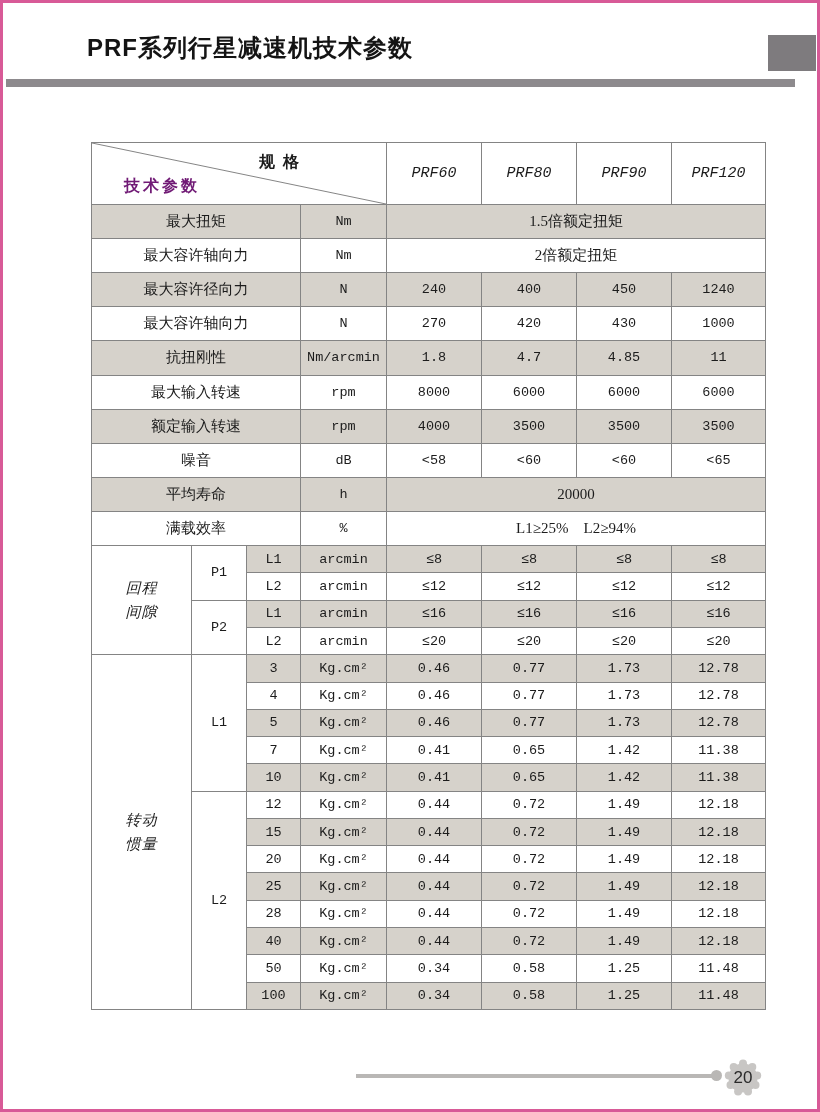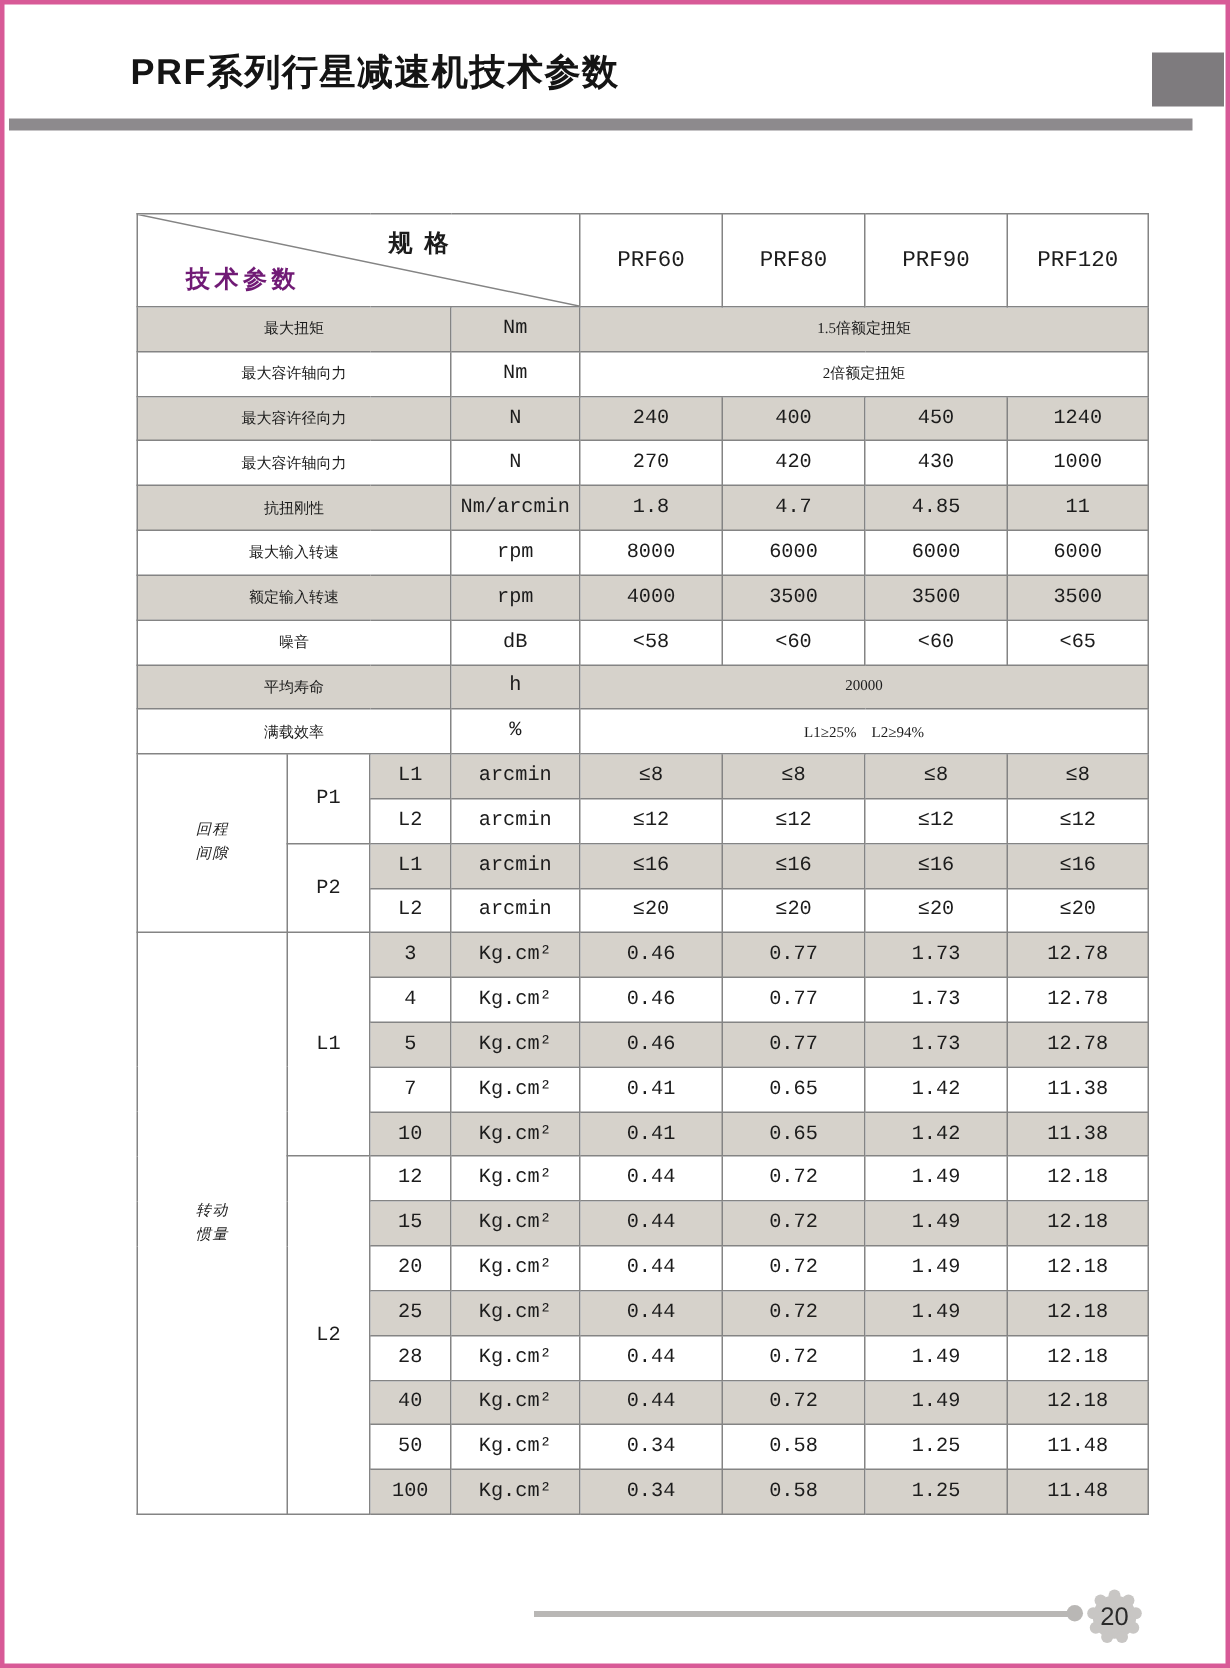--- a/index.html
+++ b/index.html
@@ -22,36 +22,36 @@
 
   table.spec {
     position:absolute; left:88px; top:139px; width:674px; height:868px;
     border-collapse:collapse; table-layout:fixed; background:#fff;
   }
   td {
     border:1px solid #848484; text-align:center; vertical-align:middle;
     padding:0; color:#1c1c1c; overflow:hidden;
   }
   tr.head { height:62px;margin-top:28px; }
-  .cn  { font-size:10px; font-family:"Liberation Serif","DejaVu Serif",serif; }
+  .cn  { font-size:15px; font-family:"Liberation Serif","DejaVu Serif",serif; }
   .num { font-size:13.5px; font-family:"Liberation Mono","DejaVu Sans Mono",monospace; }
   .sh  { background:var(--shade,#d6d2cb); }
   .group { white-space:pre-line; line-height:1.6; letter-spacing:1px;font-style:italic; }
 
   td.corner { position:relative; }
   td.corner svg.diag { position:absolute; left:0; top:0; width:100%; height:100%; }
   .corner-top {
     position:absolute; right:85px; top:9px; font-size:16px; font-weight:bold;
     letter-spacing:2px; color:#1c1c1c;
   }
   .corner-bottom {
     position:absolute; left:32px; bottom:7px; font-size:16px; font-weight:bold;
     letter-spacing:3px; color:#701a75;
   }
-  .colhead { font-size:15px; }
+  .colhead { font-size:15px;font-style:italic; }
 
   .decor-line { position:absolute; left:353px; top:1071px; width:359px; height:4px; background:var(--decor,#b9b7b5); }
   .decor-dot  { position:absolute; left:708px; top:1067px; width:11px; height:11px; border-radius:50%; background:var(--decor,#b9b7b5); }
   .page-badge {
     position:absolute; left:721px; top:1056px; width:38px; height:38px;
     display:flex; align-items:center; justify-content:center;
   }
   .page-badge svg { position:absolute; left:0; top:0; }
   .page-badge span {
     position:relative; font-family:"Liberation Sans","DejaVu Sans",sans-serif;

